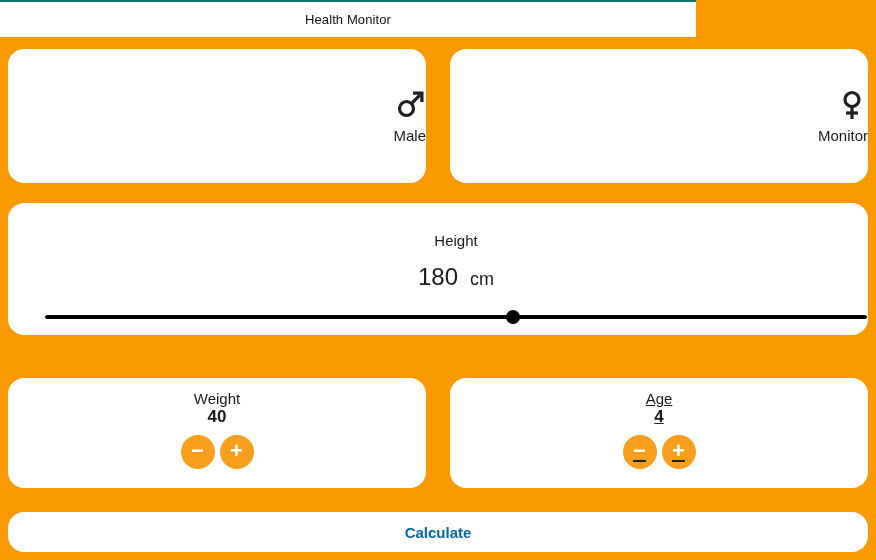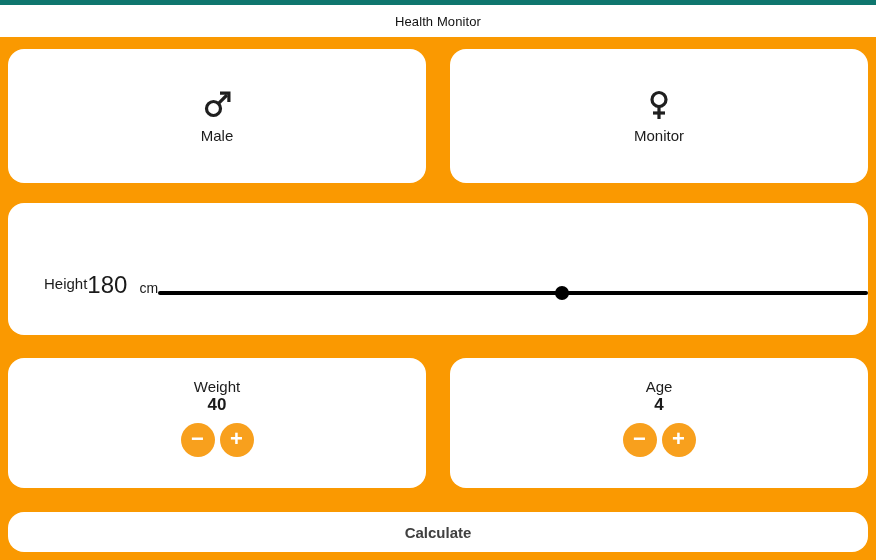--- a/index.html
+++ b/index.html
@@ -8,23 +8,23 @@
     position: relative;
     background: #FA9901;
     font-family: "Liberation Sans", sans-serif;
     color: #212121;
   }
 
   
   .topbar {
     position: absolute;
     left: 0; top: 0;
-    width: 876px; height: 37px;
+    width: 696px; height: 37px;
     background: #ffffff;
-    border-top: 5px solid #0f766e;
+    border-top: 2px solid #0f766e;
     display: flex;
     align-items: center;
     justify-content: center;
   }
   .topbar .title {
     font-size: 13px;
     color: #111111;
     letter-spacing: 0.1px;
   }
 
@@ -35,52 +35,52 @@
     border-radius: 16px;
   }
 
   
   .gender-card {
     top: 49px;
     width: 418px;
     height: 134px;
     display: flex;
     flex-direction: column;
-    align-items: center;
+    align-items: flex-end;
     justify-content: center;
     cursor: pointer;
   }
   .gender-card.male   { left: 8px; }
   .gender-card.female { left: 450px; }
   .gender-card .g-icon { width: 32px; height: 32px; display: block; }
   .gender-card .g-label {
     margin-top: 6px;
     font-size: 15px;
     color: #1c1c1c;
   }
 
   
   .height-card {
     left: 8px; top: 203px;
     width: 860px; height: 132px;
     display: flex;
-    flex-direction: row;
+    flex-direction: column;
     align-items: center;
     padding-top: 29px;
     padding-left: 36px;
   }
   .height-label { font-size: 15px; color: #1c1c1c; }
   .height-value-row {
-    margin-top: 3px;
+    margin-top: 14px;
     display: flex;
     align-items: baseline;
     gap: 12px;
   }
   .height-value { font-size: 24px; color: #1a1a1a; }
-  .height-unit  { font-size: 14px; color: #1a1a1a; }
+  .height-unit  { font-size: 18px; color: #1a1a1a; }
   .slider {
     position: relative;
     margin-top: 19px;
     width: 822px;
     height: 14px;
     cursor: pointer;
   }
   .slider-track {
     position: absolute;
     left: 0; right: 0;
@@ -93,30 +93,30 @@
     position: absolute;
     top: 0;
     width: 14px; height: 14px;
     margin-left: -7px;
     background: #000000;
     border-radius: 50%;
   }
 
   
   .stepper-card {
-    top: 358px;
+    top: 378px;
     width: 418px;
-    height: 130px;
+    height: 110px;
     display: flex;
     flex-direction: column;
     align-items: center;
-    padding-top: 20px;
+    padding-top: 12px;
   }
   .stepper-card.weight { left: 8px; }
-  .stepper-card.age    { left: 450px; }
+  .stepper-card.age    { left: 450px; text-decoration: underline; }
   .stepper-label { font-size: 15px; color: #1c1c1c; }
   .stepper-value { font-size: 17px; font-weight: bold; color: #1a1a1a; }
   .stepper-buttons {
     margin-top: 8px;
     display: flex;
     gap: 5px;
   }
   .round-btn {
     width: 34px; height: 34px;
     border-radius: 50%;
@@ -145,21 +145,21 @@
     border: none;
     border-radius: 16px;
     display: flex;
     align-items: center;
     justify-content: center;
     cursor: pointer;
   }
   .calc-btn span {
     font-size: 15px;
     font-weight: bold;
-    color: #404040;
+    color: #0369a1;
   }
 </style>
 </head>
 <body>
 
 <header class="topbar">
   <span class="title">Health Monitor</span>
 </header>
 
 <div class="card gender-card male">

